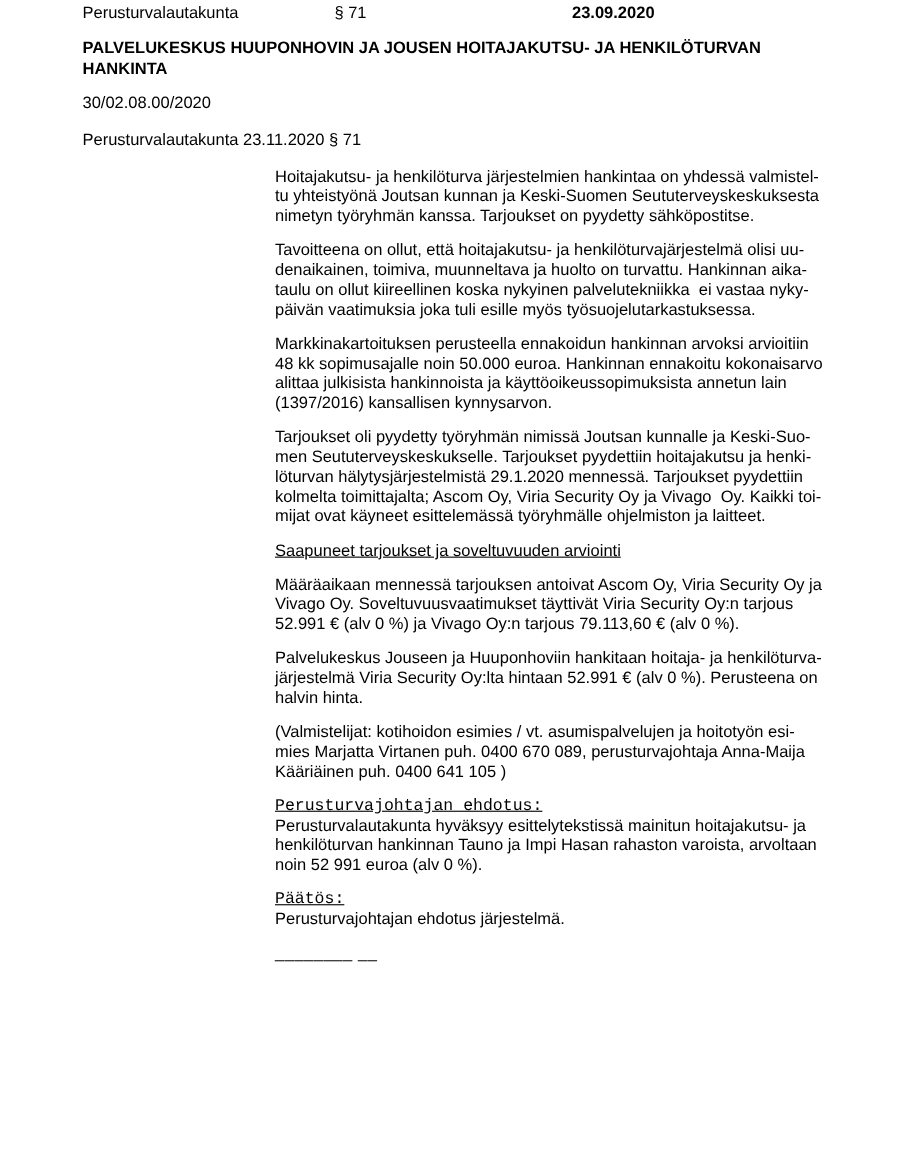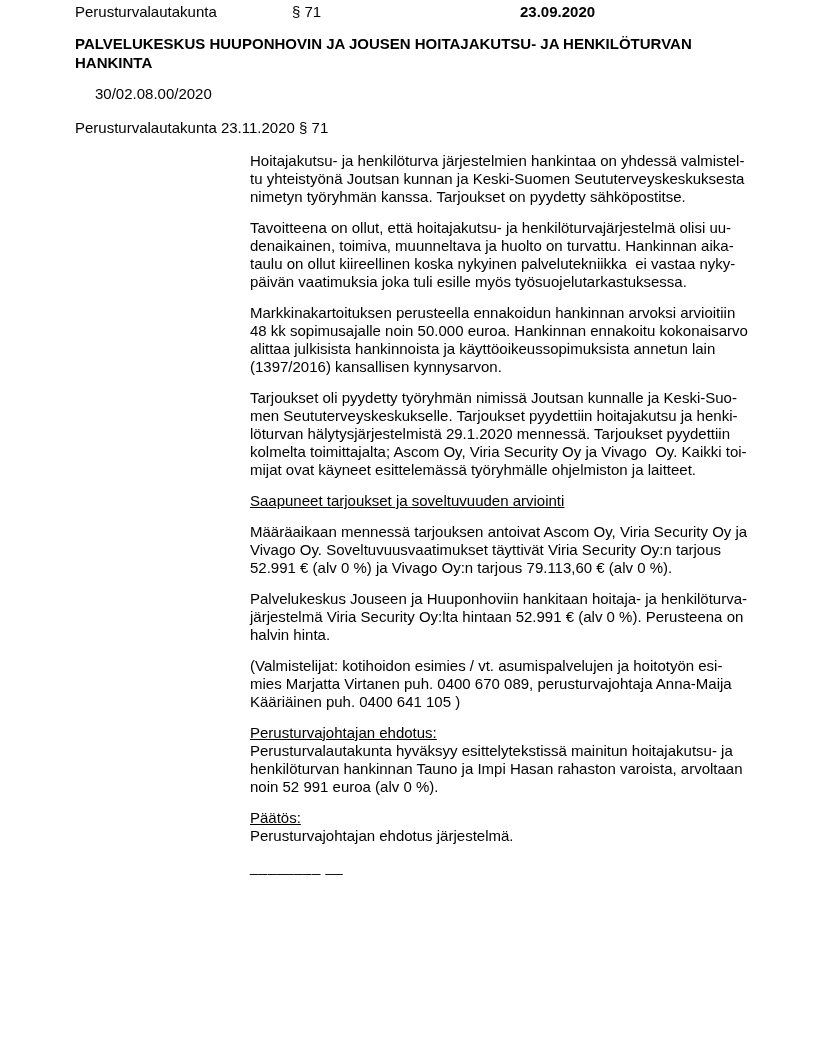--- a/index.html
+++ b/index.html
@@ -14,50 +14,50 @@
     background: #ffffff;
     font-family: "Liberation Sans", "DejaVu Sans", sans-serif;
     font-size: 15px;
     line-height: 18px;
     color: #000000;
     overflow: hidden;
   }
   .abs { position: absolute; white-space: pre-wrap; }
 
   .hdr-committee { left: 75px;  top: 3px; }
-  .hdr-section   { left: 292px; top: 3px; }
+  .hdr-section   { left: 304px; top: 3px; }
   .hdr-date      { left: 520px; top: 3px; font-weight: bold; }
 
   .title {
     left: 75px;
     top: 34px;
     width: 660px;
     margin: 0;
     font-size: 15px;
     font-weight: bold;
     line-height: 19px;
   }
-  .case-number   { left: 75px; top: 85px; margin-left: 20px; }
+  .case-number   { left: 75px; top: 85px; }
   .meeting-ref   { left: 75px; top: 119px; }
 
   .body-block {
     position: absolute;
     left: 250px;
     top: 152px;
     width: 545px;
   }
   .body-block p,
   .body-block h2 {
     margin: 0 0 13px 0;
     font-size: 15px;
     font-weight: normal;
     white-space: pre-wrap;
   }
   .body-block h2 { text-decoration: underline; }
-  .body-block h2.tight { margin-bottom: 0; }
+  .body-block h2.tight { margin-bottom: 0; font-family: Liberation Mono, monospace; }
   .signature { margin-top: 16px; letter-spacing: 0.5px; }
 </style>
 </head>
 <body>
 
 <div class="page">
 
   <div class="abs hdr-committee">Perusturvalautakunta</div>
 
   <div class="abs hdr-section">§ 71</div>

